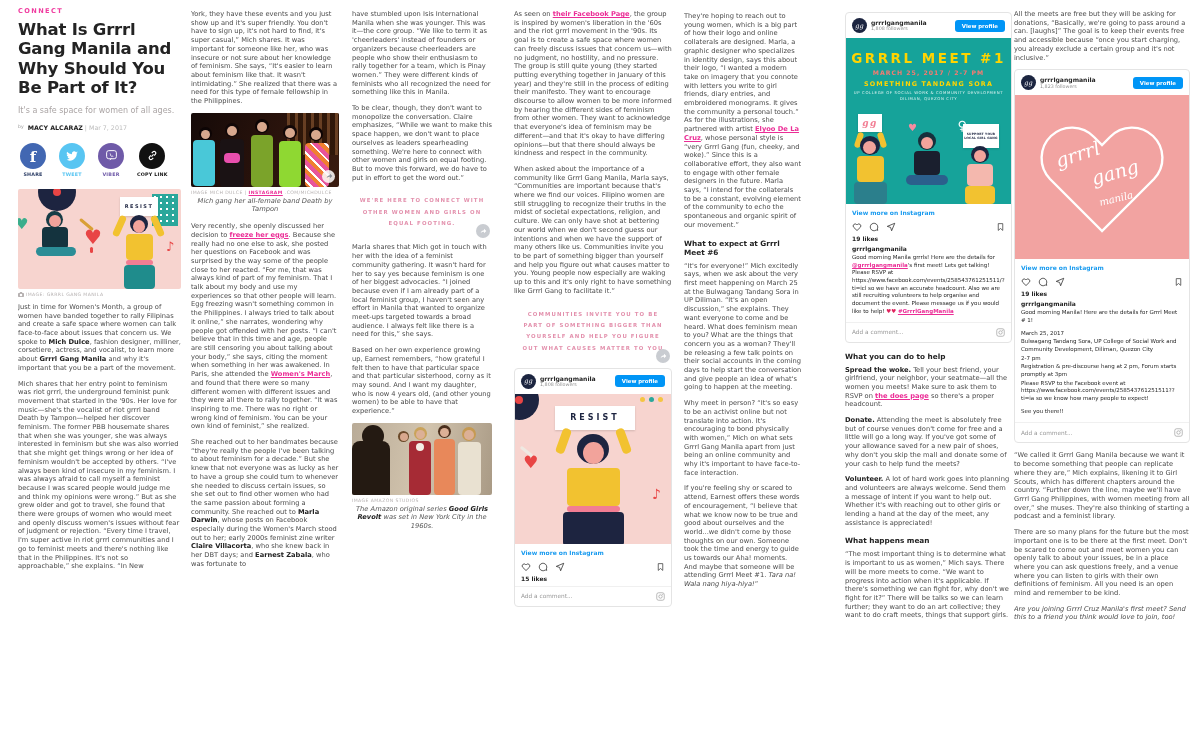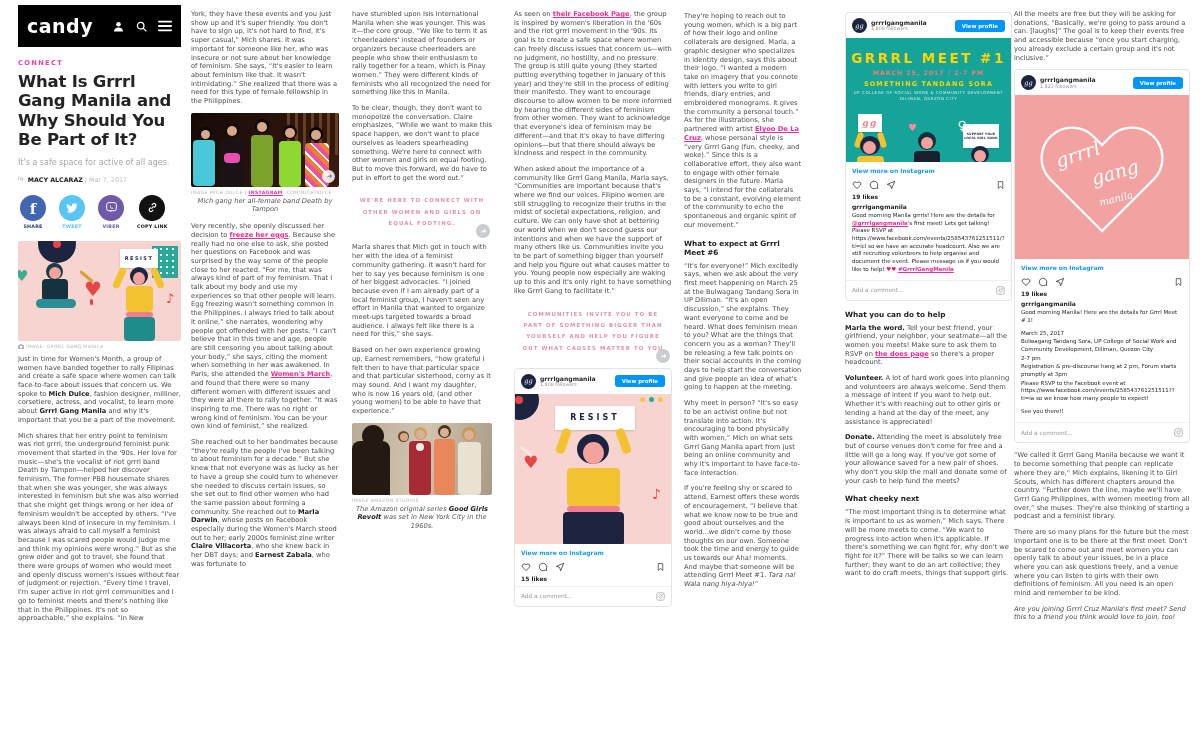--- a/index.html
+++ b/index.html
@@ -81,21 +81,21 @@
   .ig-likes{font-size:6px;font-weight:700;padding:2px 6px 0;color:#262626}
   .ig-user{font-size:6px;font-weight:700;padding:3px 6px 0;color:#262626}
   .ig-cap{font-size:5.5px;color:#262626;padding:2px 6px;line-height:1.4}
   .ig-cap div{margin:0 0 1px}
   .ig-cap .gap{margin-top:5px}
   .ig-comment{font-size:5.8px;color:#9a9a9a;padding:5px 6px;border-top:1px solid #f0f0f0;margin-top:4px;
     display:flex;align-items:center;cursor:text}
   .ig-comment .sp{flex:1}
 
   
-  .poster{height:124px;background:#16a39a;position:relative;text-align:center;overflow:hidden}
+  .poster{height:166px;background:#16a39a;position:relative;text-align:center;overflow:hidden}
   .po-title{color:#ffd400;font-weight:800;font-size:13.5px;letter-spacing:2.5px;padding-top:12px}
   .po-date{color:#f87a70;font-weight:700;font-size:6.2px;letter-spacing:1px;margin-top:3px}
   .po-venue{color:#ffd400;font-weight:700;font-size:6.4px;letter-spacing:1.2px;margin-top:4px}
   .po-sub{color:#d9f2f0;font-size:3.9px;letter-spacing:.6px;margin-top:2px;line-height:1.5}
 
   
   .resist{height:150px;background:#f7d4cf}
   .heartimg{height:164px;background:#f2a3a1;position:relative}
   .script{position:absolute;color:#fff;font-style:italic;font-family:"DejaVu Serif",serif}
 
@@ -105,42 +105,24 @@
   .ph-arrow{position:absolute;right:4px;bottom:4px;width:13px;height:13px;border-radius:50%;
     background:rgba(250,248,248,.88);display:flex;align-items:center;justify-content:center;cursor:pointer}
   .ggr{height:72px;background:linear-gradient(100deg,#b9ab97,#d2c4ae 50%,#a99a85);position:relative;overflow:hidden}
 </style>
 </head>
 <body>
 
 <div id="page">
 
   <div class="col" id="c1">
-    <div class="candybar">
-      <span class="candylogo">candy</span>
-      <span class="navicons">
-        <svg width="13" height="13" viewBox="0 0 24 24" fill="#fff">
-            <circle cx="12" cy="8" r="4.2"></circle>
-            <path d="M3.5 21c.5-4.5 4-7 8.5-7s8 2.5 8.5 7z"></path>
-          </svg>
-        <svg width="13" height="13" viewBox="0 0 24 24" fill="none" stroke="#fff" stroke-width="2.4">
-            <circle cx="10.5" cy="10.5" r="6"></circle>
-            <path d="M15 15l6 6"></path>
-          </svg>
-        <svg width="14" height="12" viewBox="0 0 24 20" fill="#fff">
-            <rect y="1" width="24" height="3.2" rx="1.4"></rect>
-            <rect y="8.4" width="24" height="3.2" rx="1.4"></rect>
-            <rect y="15.8" width="24" height="3.2" rx="1.4"></rect>
-          </svg>
-      </span>
-    </div>
 
     <div class="features">CONNECT</div>
     <h1 class="title">What Is Grrrl Gang Manila and Why Should You Be Part of It?</h1>
-    <div class="subtitle">It's a safe space for active of all ages.</div>
+    <div class="subtitle">It's a safe space for women of all ages.</div>
     <div class="byline">
       <span class="by">by</span>
       <span class="auth">MACY ALCARAZ</span>
       <span>| Mar 7, 2017</span>
     </div>
 
     <div class="share-row">
       <div class="share">
         <span class="cir fb">
             <span class="fglyph">f</span>
@@ -259,21 +241,21 @@
     <p class="body"><span>To be clear, though, they don't want to monopolize the conversation. Claire emphasizes, “While we want to make this space happen, we don't want to place ourselves as leaders spearheading something. We're here to connect with other women and girls on equal footing. But to move this forward, we do have to put in effort to get the word out.”</span></p>
     <div class="pullquote">
       <span>WE'RE HERE TO CONNECT WITH OTHER WOMEN AND GIRLS ON EQUAL FOOTING.</span>
       <span class="pq-arrow">
         <svg width="8" height="8" viewBox="0 0 24 24" fill="#fff">
             <path d="M5 18c1.5-5.5 5.5-8 10-8V5l7 7-7 7v-5c-4 0-7.5 1-10 4z"></path>
           </svg>
       </span>
     </div>
     <p class="body"><span>Marla shares that Mich got in touch with her with the idea of a feminist community gathering. It wasn't hard for her to say yes because feminism is one of her biggest advocacies. “I joined because even if I am already part of a local feminist group, I haven't seen any effort in Manila that wanted to organize meet-ups targeted towards a broad audience. I always felt like there is a need for this,” she says.</span></p>
-    <p class="body"><span>Based on her own experience growing up, Earnest remembers, “how grateful I felt then to have that particular space and that particular sisterhood, corny as it may sound. And I want my daughter, who is now 16 years old, (and other young women) to be able to have that experience.”</span></p>
+    <p class="body"><span>Based on her own experience growing up, Earnest remembers, “how grateful I felt then to have that particular space and that particular sisterhood, corny as it may sound. And I want my daughter, who is now 4 years old, (and other young women) to be able to have that experience.”</span></p>
     <div class="photo ggr">
       <div class="hairf" style="left:10px;top:2px;width:22px;height:22px;background:#241a12"></div>
       <div class="torso" style="left:0;top:18px;width:38px;height:54px;background:#241a12;border-radius:8px 8px 0 0"></div>
       <div class="hairf" style="left:46px;top:8px;width:11px;height:11px;background:#6b4a2a"></div>
       <div class="headf" style="left:48px;top:10px;width:8px;height:8px;background:#d8a88e"></div>
       <div class="hairf" style="left:62px;top:4px;width:13px;height:13px;background:#caa35a"></div>
       <div class="headf" style="left:64px;top:7px;width:9px;height:9px;background:#dcb096"></div>
       <div class="torso" style="left:57px;top:18px;width:22px;height:54px;background:#a62b35"></div>
       <div class="torso" style="left:64px;top:20px;width:8px;height:8px;background:#f4efe6;border-radius:50%"></div>
       <div class="hairf" style="left:86px;top:2px;width:13px;height:13px;background:#4a2e1c"></div>
@@ -432,24 +414,24 @@
           <span class="sp"></span>
         <svg width="9" height="9" viewBox="0 0 24 24">
             <rect x="2" y="2" width="20" height="20" rx="5" fill="none" stroke="#9a9a9a" stroke-width="1.8"></rect>
             <circle cx="12" cy="12" r="4.5" fill="none" stroke="#9a9a9a" stroke-width="1.8"></circle>
             <circle cx="18" cy="6" r="1.4" fill="#9a9a9a"></circle>
           </svg>
       </div>
     </div>
 
     <div class="sec-h">What you can do to help</div>
-    <p class="body"><span class="b">Marla the word.</span><span> Tell your best friend, your girlfriend, your neighbor, your seatmate—all the women you meets! Make sure to ask them to RSVP on </span><span class="lnk">the does page</span><span> so there's a proper headcount.</span></p>
+    <p class="body"><span class="b">Spread the woke.</span><span> Tell your best friend, your girlfriend, your neighbor, your seatmate—all the women you meets! Make sure to ask them to RSVP on </span><span class="lnk">the does page</span><span> so there's a proper headcount.</span></p>
+    <p class="body"><span class="b">Donate.</span><span> Attending the meet is absolutely free but of course venues don't come for free and a little will go a long way. If you've got some of your allowance saved for a new pair of shoes, why don't you skip the mall and donate some of your cash to help fund the meets?</span></p>
     <p class="body"><span class="b">Volunteer.</span><span> A lot of hard work goes into planning and volunteers are always welcome. Send them a message of intent if you want to help out. Whether it's with reaching out to other girls or lending a hand at the day of the meet, any assistance is appreciated!</span></p>
-    <p class="body"><span class="b">Donate.</span><span> Attending the meet is absolutely free but of course venues don't come for free and a little will go a long way. If you've got some of your allowance saved for a new pair of shoes, why don't you skip the mall and donate some of your cash to help fund the meets?</span></p>
-    <div class="sec-h">What cheeky next</div>
+    <div class="sec-h">What happens mean</div>
     <p class="body"><span>“The most important thing is to determine what is important to us as women,” Mich says. There will be more meets to come. “We want to progress into action when it's applicable. If there's something we can fight for, why don't we fight for it?” There will be talks so we can learn further; they want to do an art collective; they want to do craft meets, things that support girls.</span></p>
   </div>
 
   <div class="col" id="c7">
     <p class="body"><span>All the meets are free but they will be asking for donations, “Basically, we're going to pass around a can. [laughs]” The goal is to keep their events free and accessible because “once you start charging, you already exclude a certain group and it's not inclusive.”</span></p>
 
     <div class="ig">
       <div class="ig-head">
         <span class="ig-ava">gg</span>
         <span class="ig-id">

